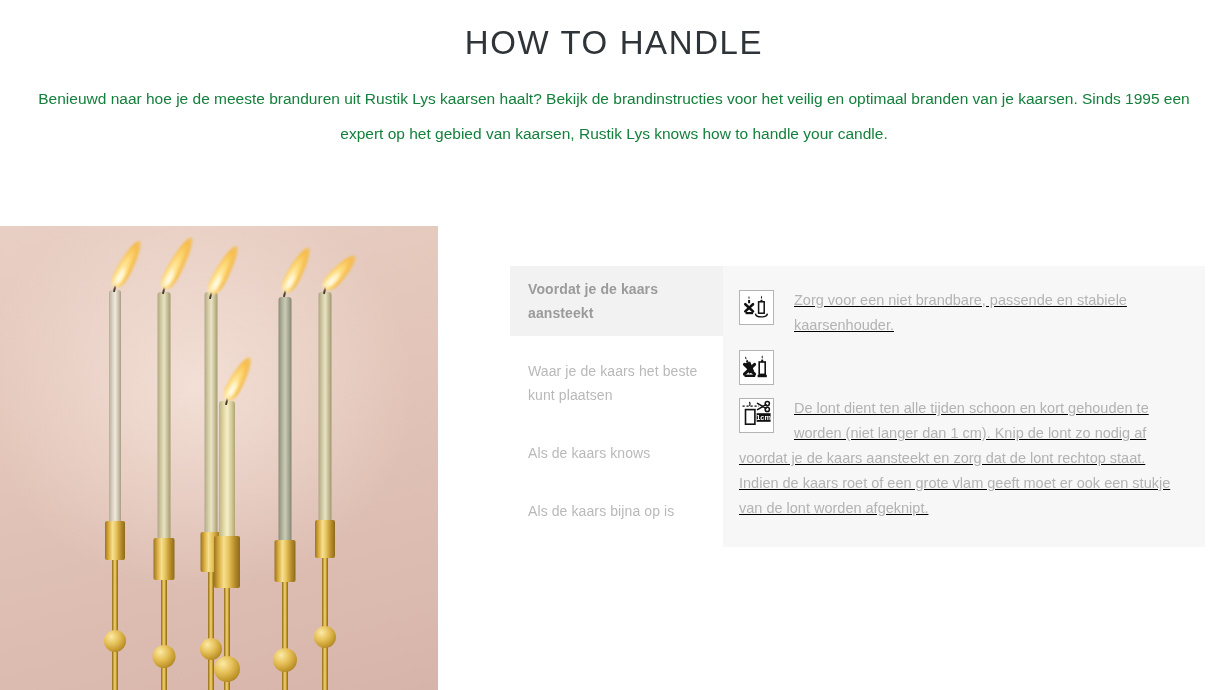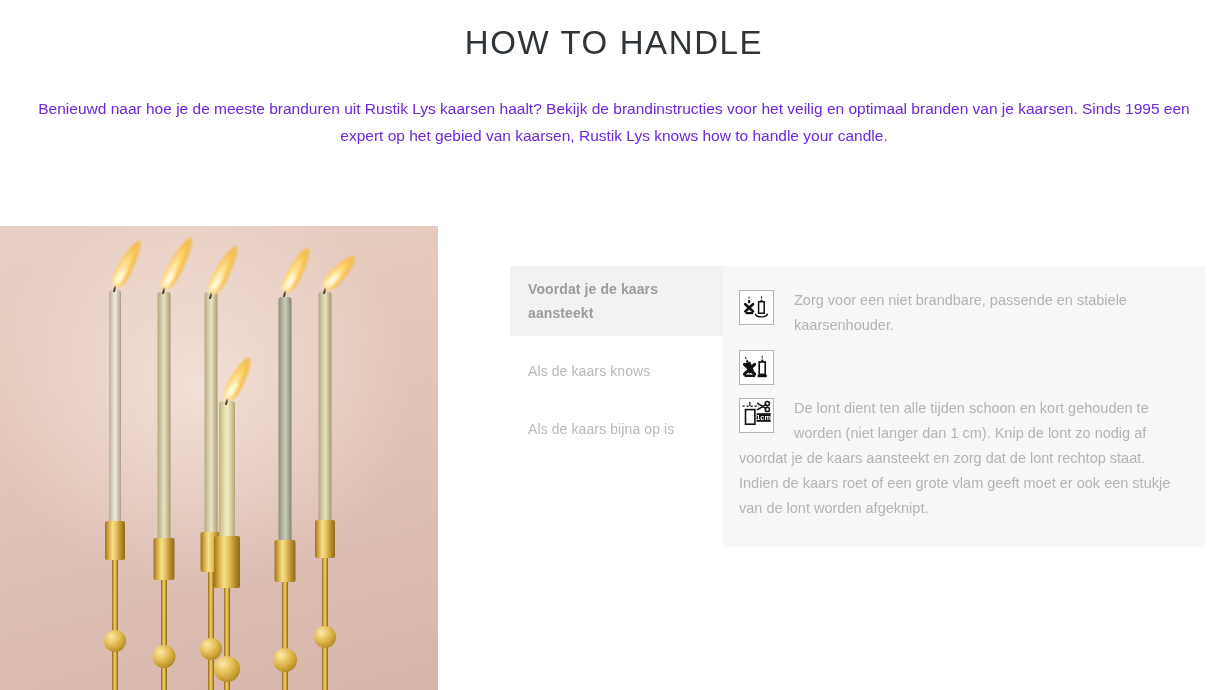--- a/index.html
+++ b/index.html
@@ -30,25 +30,25 @@
     line-height: 41px;
     font-weight: 500;
     letter-spacing: 1.6px;
     color: #2f3438;
     text-align: center;
   }
 
   .page-title .title-line { display: block; }
 
   .page-intro {
-    margin: 32px auto 0 auto;
+    margin: 18px auto 0 auto;
     width: 1195px;
     font-size: 15.5px;
-    line-height: 27px;
-    color: #6d28d9;
+    line-height: 35px;
+    color: #15803d;
     text-align: center;
     font-weight: 400;
   }
 
   
   .body-split {
     position: absolute;
     top: 226px;
     left: 0;
     width: 1228px;
@@ -195,20 +195,21 @@
   }
 
   .tab-item + .tab-item { margin-top: 12px; }
 
   
   .tab-panel {
     flex: 1;
     background: #f7f7f7;
     min-height: 272px;
     padding: 22px 24px 26px 16px;
+    text-decoration: underline;
   }
 
   .instruction {
     font-size: 14.5px;
     line-height: 25px;
     color: #b3b3b3;
     margin-bottom: 10px;
   }
   .instruction:last-child { margin-bottom: 0; }
 
@@ -303,20 +304,21 @@
       </div>
     </div>
 
     <div class="content-pane">
 
 
       <div class="accordion">
 
         <div class="tab-list">
           <div class="tab-item active">Voordat je de kaars aansteekt</div>
+          <div class="tab-item">Waar je de kaars het beste kunt plaatsen</div>
           <div class="tab-item">Als de kaars knows</div>
           <div class="tab-item">Als de kaars bijna op is</div>
         </div>
 
         <div class="tab-panel">
 
           <div class="instruction">
             <span class="pictogram">
               <svg width="33" height="33" viewBox="0 0 33 33" xmlns="http://www.w3.org/2000/svg">
                 <rect x="0" y="0" width="33" height="33" fill="#ffffff"></rect>

